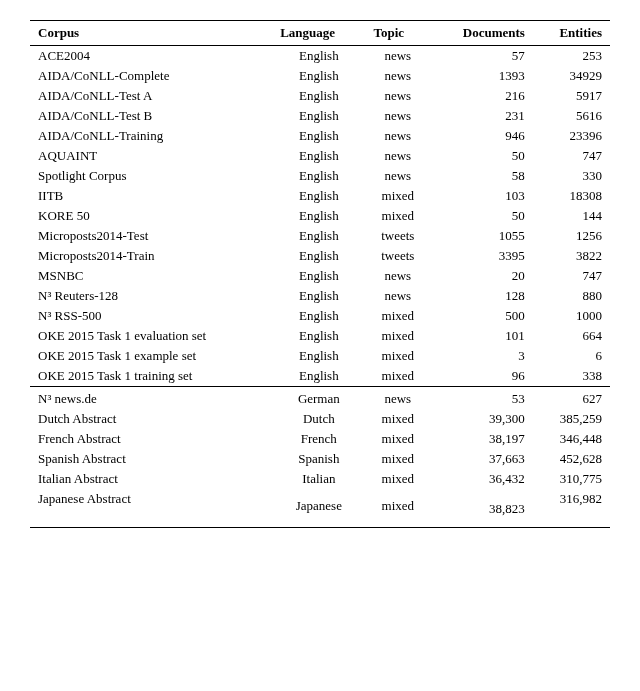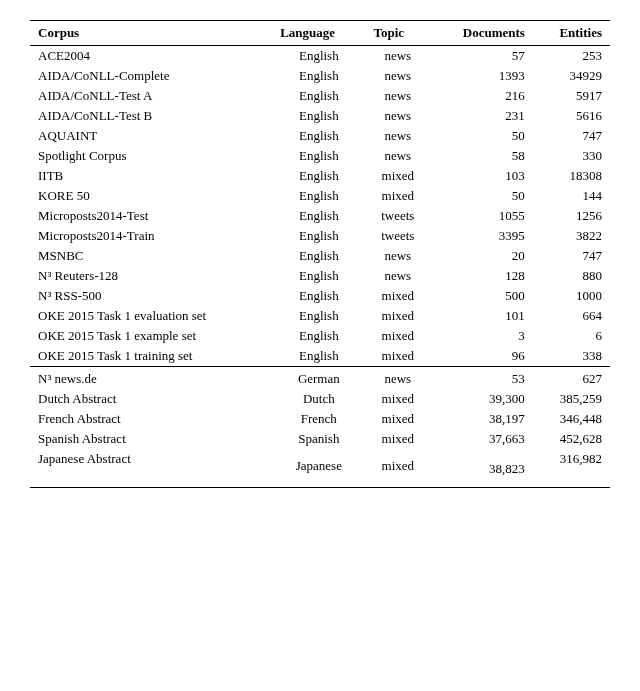--- a/index.html
+++ b/index.html
@@ -86,20 +86,27 @@
     <td class="num">5917</td>
   </tr>
       <tr>
     <td>AIDA/CoNLL-Test B</td>
     <td class="center">English</td>
     <td class="center">news</td>
     <td class="num">231</td>
     <td class="num">5616</td>
   </tr>
       <tr>
+    <td>AIDA/CoNLL-Training</td>
+    <td class="center">English</td>
+    <td class="center">news</td>
+    <td class="num">946</td>
+    <td class="num">23396</td>
+  </tr>
+      <tr>
     <td>AQUAINT</td>
     <td class="center">English</td>
     <td class="center">news</td>
     <td class="num">50</td>
     <td class="num">747</td>
   </tr>
       <tr>
     <td>Spotlight Corpus</td>
     <td class="center">English</td>
     <td class="center">news</td>
@@ -196,20 +203,27 @@
     <td class="center">mixed</td>
     <td class="num">38,197</td>
     <td class="num">346,448</td>
   </tr>
       <tr>
     <td>Spanish Abstract</td>
     <td class="center">Spanish</td>
     <td class="center">mixed</td>
     <td class="num">37,663</td>
     <td class="num">452,628</td>
+  </tr>
+      <tr>
+    <td>Italian Abstract</td>
+    <td class="center">Italian</td>
+    <td class="center">mixed</td>
+    <td class="num">36,432</td>
+    <td class="num">310,775</td>
   </tr>
       <tr>
     <td style="border-bottom: 1.5px solid rgb(0, 0, 0); padding-bottom: 20px;">Japanese Abstract</td>
     <td class="center" style="border-bottom: 1.5px solid rgb(0, 0, 0); padding-bottom: 6px;">Japanese</td>
     <td class="center" style="border-bottom: 1.5px solid rgb(0, 0, 0); padding-bottom: 6px;">mixed</td>
     <td class="num" style="border-bottom: 1.5px solid rgb(0, 0, 0); padding-bottom: 0;">38,823</td>
     <td class="num" style="border-bottom: 1.5px solid rgb(0, 0, 0); padding-bottom: 20px;">316,982</td>
   </tr>
     </tbody>
 </table>

